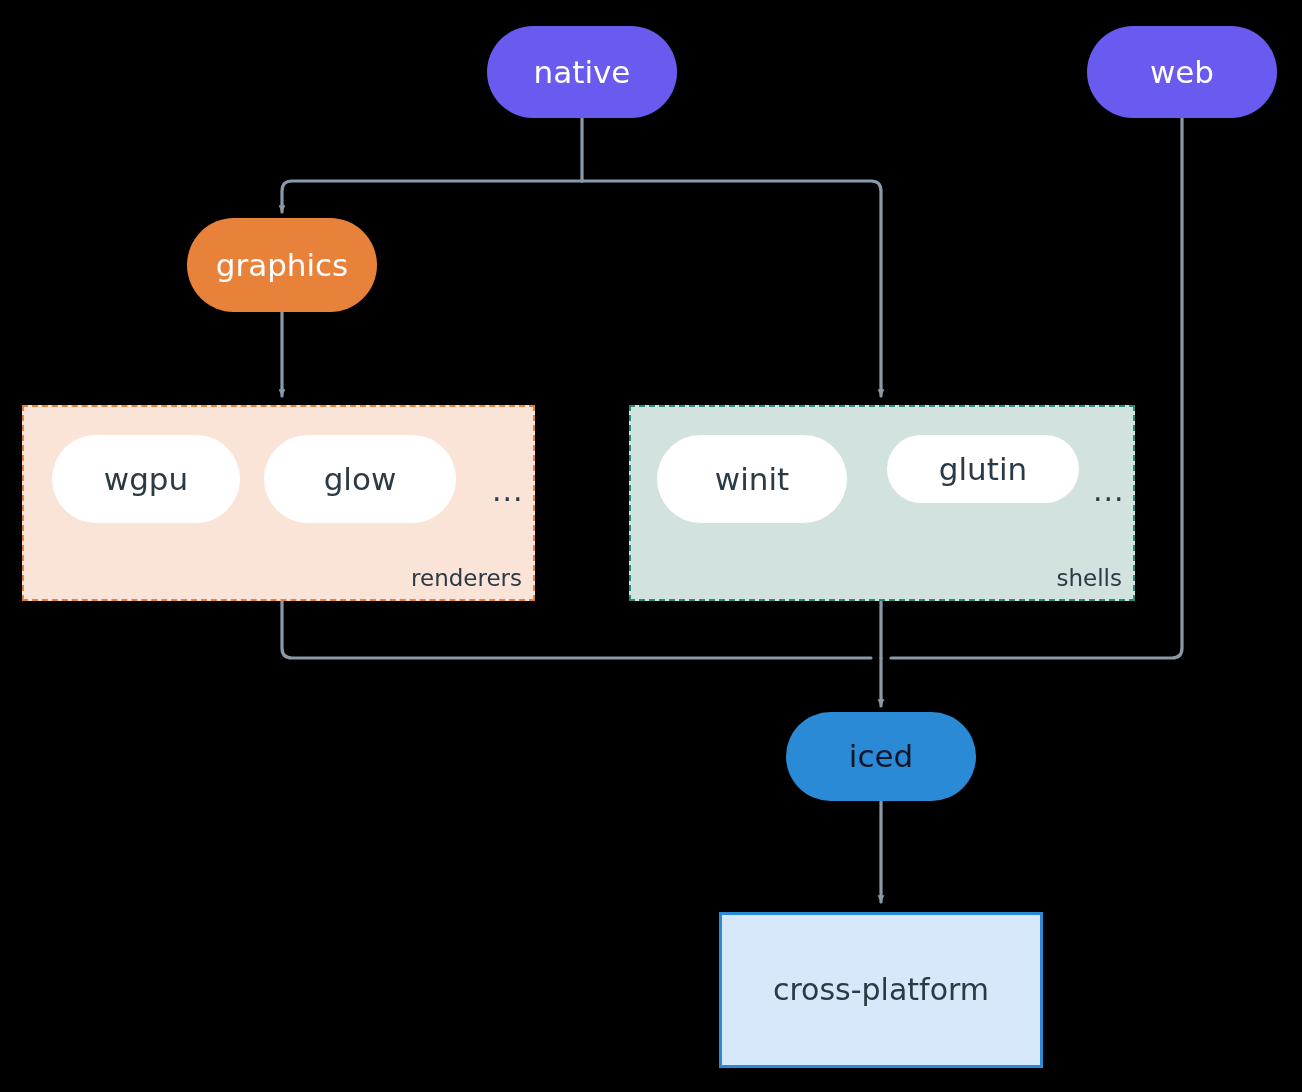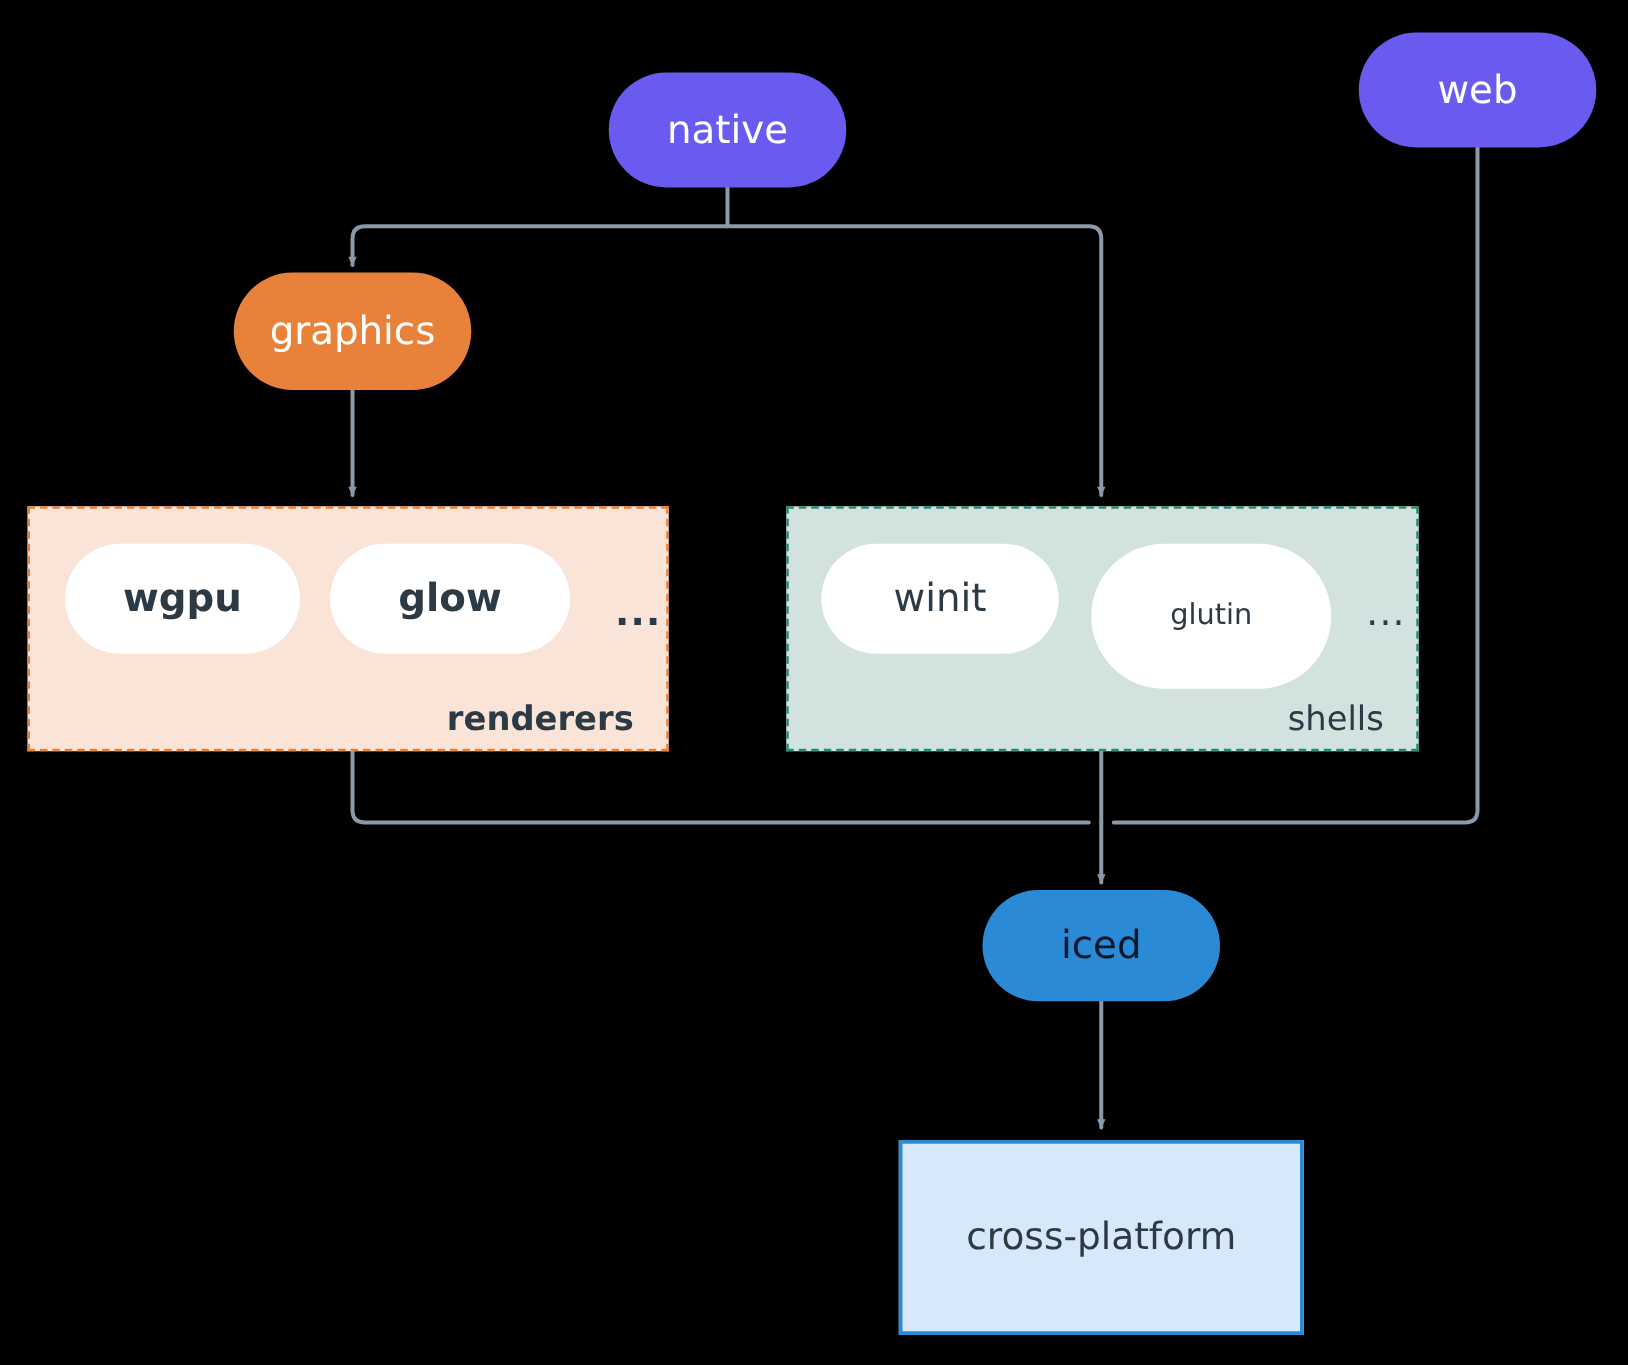--- a/index.html
+++ b/index.html
@@ -33,45 +33,44 @@
     justify-content: center;
     box-sizing: border-box;
     text-align: center;
     line-height: 1.18;
     white-space: nowrap;
   }
   
   .pill {
     border-radius: 999px;
   }
-  .pill-native  { background: #6a5bf0; color: #ffffff; margin-top: 32px; }
+  .pill-native  { background: #6a5bf0; color: #ffffff; }
   .pill-web     { background: #6a5bf0; color: #ffffff; }
   .pill-graphics{ background: #e8823a; color: #ffffff; }
   .pill-iced    { background: #2b8ad6; color: #0f172a; }
   .pill-white   { background: #ffffff; color: #2b3a44; }
 
   
   .cluster {
     position: absolute;
     box-sizing: border-box;
   }
   .cluster-renderers {
     background: #fae4d7;
     border: 2px dashed #e8823a;
-    font-weight: bold;
   }
   .cluster-shells {
     background: #d2e3df;
     border: 2px dashed #2e8a78;
   }
   .cluster-label {
     position: absolute;
-    right: 26px;
+    right: 11px;
     bottom: 8px;
-    font-size: 27px;
+    font-size: 23px;
     color: #2b3a44;
     white-space: nowrap;
   }
   .ellipsis {
     position: absolute;
     font-size: 30px;
     color: #2b3a44;
     letter-spacing: 1px;
     white-space: nowrap;
   }
@@ -139,21 +138,21 @@
       <span>glow</span>
     </div>
     <div class="ellipsis" style="left:468px; top:66px;">...</div>
     <div class="cluster-label">renderers</div>
   </div>
 
   <div class="cluster cluster-shells" style="left:629px; top:405px; width:506px; height:196px;">
     <div class="node pill pill-white" style="left:26px; top:28px; width:190px; height:88px; font-size:31px;align-items:center;">
       <span>winit</span>
     </div>
-    <div class="node pill pill-white" style="left:242px; top:28px; width:192px; height:116px; font-size:23px;">
+    <div class="node pill pill-white" style="left:256px; top:28px; width:192px; height:68px; font-size:31px;">
       <span>glutin</span>
     </div>
     <div class="ellipsis" style="left:462px; top:66px;">...</div>
     <div class="cluster-label">shells</div>
   </div>
 
   <div class="node pill pill-iced" style="left:786px; top:712px; width:190px; height:89px; font-size:31px;">
     <span>iced</span>
   </div>
 

